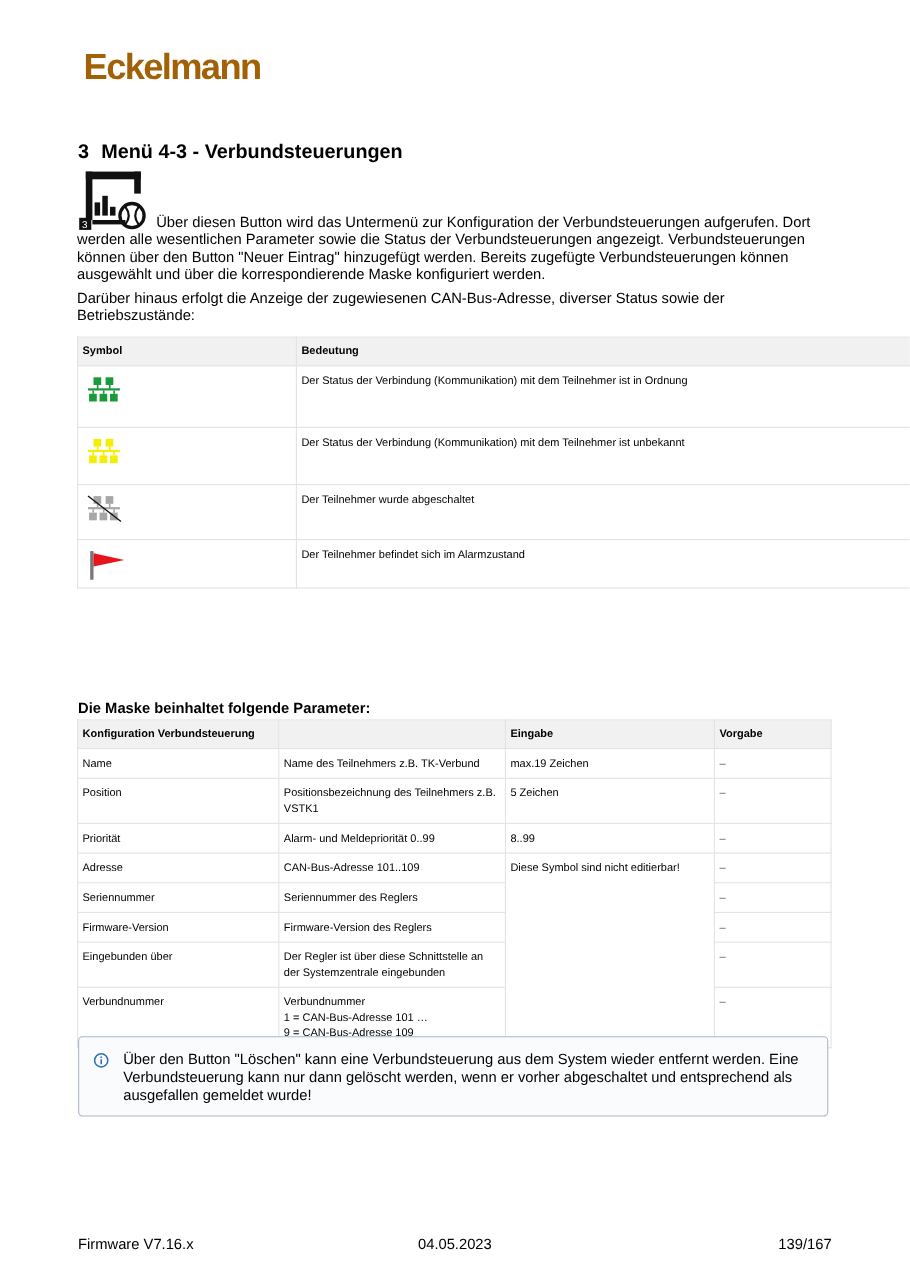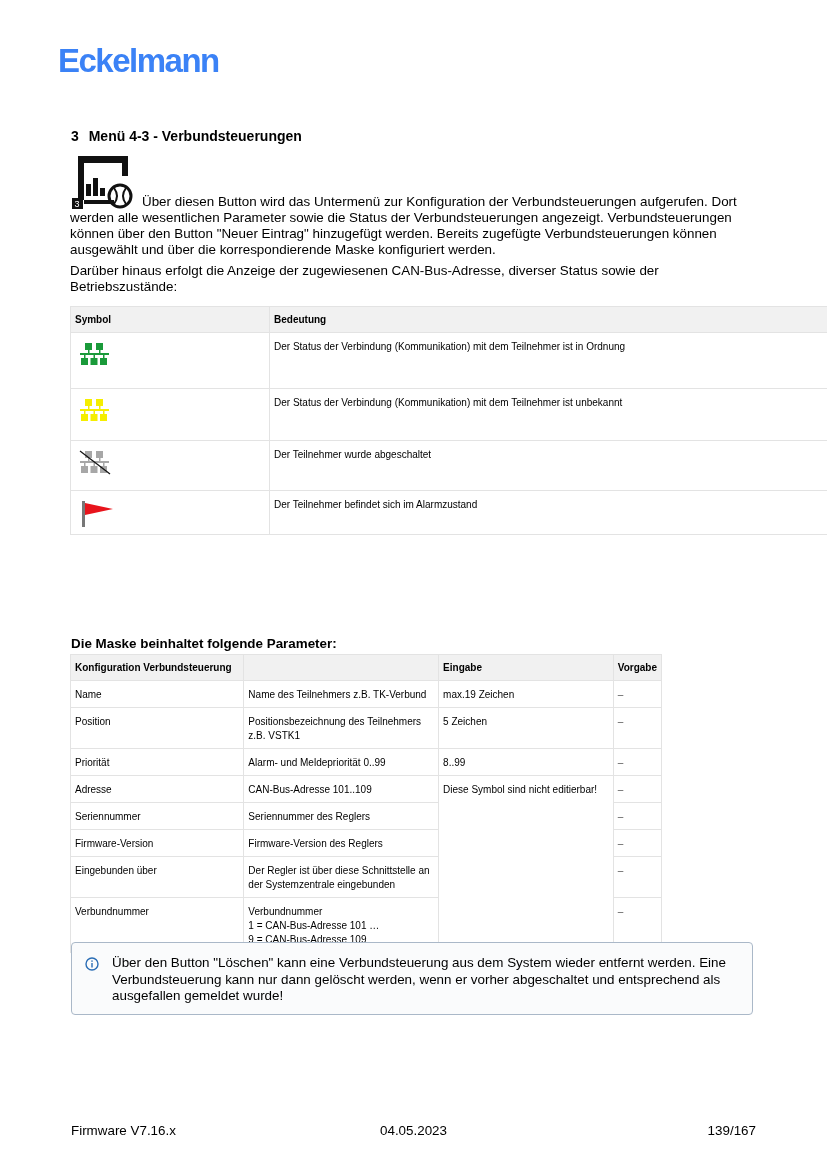--- a/index.html
+++ b/index.html
@@ -1,37 +1,37 @@
 <!DOCTYPE html>
 <html><head>
 <meta charset="utf-8">
 <style>
   html, body { margin: 0; padding: 0; background: #ffffff; }
   body { width: 827px; height: 1169px; position: relative; font-family: "Liberation Sans", sans-serif; color: #000; }
-  .logo { position: absolute; left: 58px; top: 42px; font-family: "Liberation Sans", sans-serif; font-weight: bold; font-size: 33px; color: #3b82f6; letter-spacing: -1.5px; }
-  .h1 { position: absolute; left: 71px; top: 128px; font-size: 14px; font-weight: bold; }
+  .logo { position: absolute; left: 76px; top: 42px; font-family: "Liberation Sans", sans-serif; font-weight: bold; font-size: 33px; color: #a16207; letter-spacing: -1.5px; }
+  .h1 { position: absolute; left: 71px; top: 128px; font-size: 18px; font-weight: bold; }
   .h1 .num { margin-right: 6px; }
   .intro { position: absolute; left: 70px; top: 154px; width: 690px; font-size: 13.4px; line-height: 16px; }
   .intro .btn-icon { display: inline-block; width: 66px; height: 56px; vertical-align: bottom; margin-right: 6px; }
   .intro p { margin: 0; }
   .intro p.second { margin-top: 5px; }
   table { border-collapse: collapse; font-size: 10px; }
   .t1 { position: absolute; left: 70px; top: 306px; width: 767px; }
   .t1 th, .t1 td, .t2 th, .t2 td { border: 1.5px solid #e3e3e3; text-align: left; vertical-align: top; padding: 8px 4px 0 4px; }
   .t1 th, .t2 th { background: #f1f1f1; font-weight: bold; padding: 7px 4px 6px 4px; height: 12px; }
   .t1 td.sym { width: 190px; }
   .t1 tr.r0 td { height: 47px; }
   .t1 tr.r1 td { height: 43px; }
   .t1 tr.r2 td { height: 43px; }
   .t1 tr.r3 td { height: 41px; }
   .t1 tr.r4 td { height: 36px; }
   .t1 tr.r5 td { height: 35px; }
   .sym svg { display: block; margin-left: 4px; }
   .h2 { position: absolute; left: 71px; top: 636px; font-size: 13.4px; font-weight: bold; }
-  .t2 { position: absolute; left: 70px; top: 654px; width: 592px; }
+  .t2 { position: absolute; left: 70px; top: 654px; width: 686px; }
   .t2 td { padding: 7px 4px 5px 4px; line-height: 14px; }
   .t2 .c0 { width: 174px; }
   .t2 .c1 { width: 197px; }
   .t2 .c2 { width: 181px; }
   .dash { color: #555; }
   .note { position: absolute; left: 71px; top: 942px; width: 682px; height: 73px; border: 1.5px solid #aab8c8; border-radius: 4px; background: #fafbfc; box-sizing: border-box; }
   .note .info-icon { position: absolute; left: 13px; top: 14px; width: 14px; height: 14px; }
   .note .txt { position: absolute; left: 40px; top: 12px; width: 630px; font-size: 13.4px; line-height: 16.5px; }
   .footer { position: absolute; top: 1123px; font-size: 13.4px; }
   .f-left { left: 71px; }

